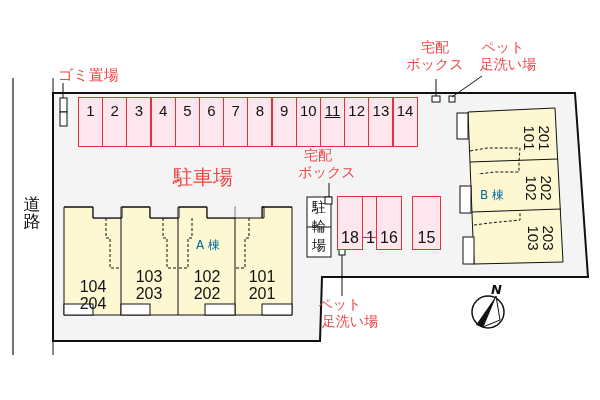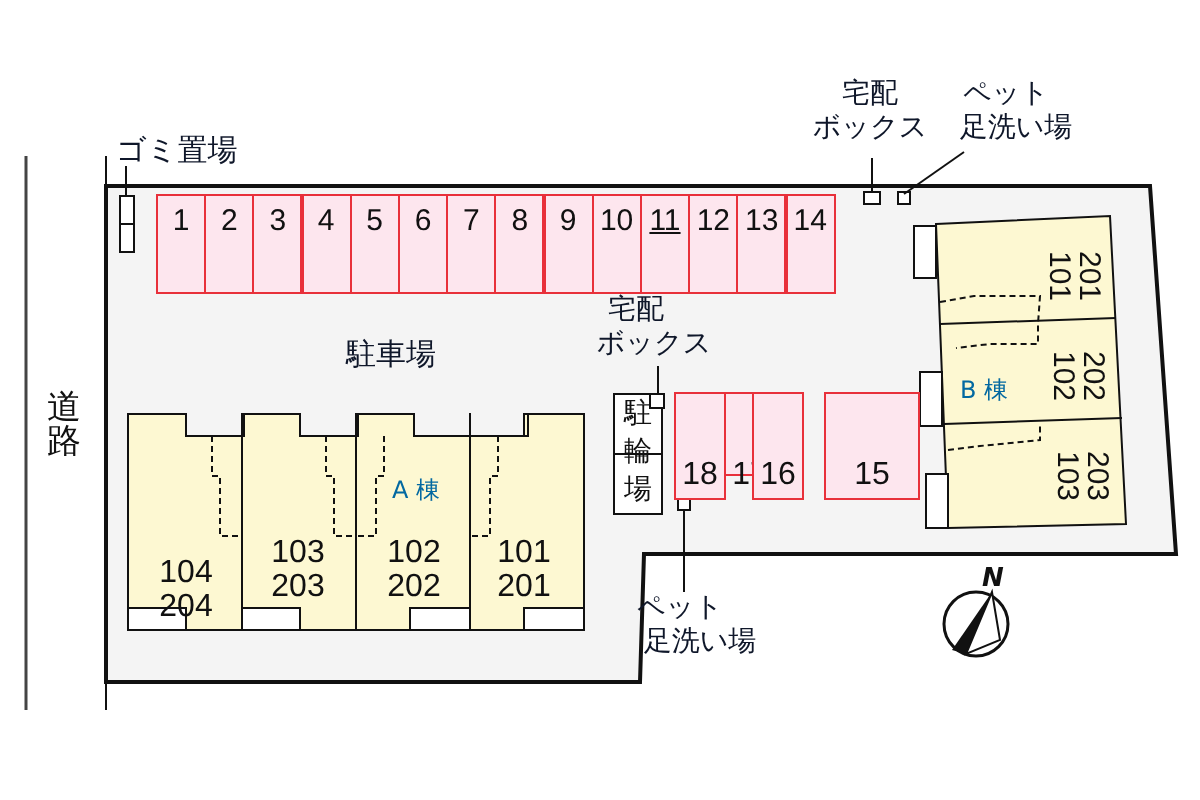--- a/index.html
+++ b/index.html
@@ -1,20 +1,20 @@
 <!DOCTYPE html>
 <html><head>
 <meta charset="utf-8">
 <style>
   html, body { margin:0; padding:0; background:#ffffff; }
   body { width:600px; height:400px; position:relative; overflow:hidden;
          font-family:"DejaVu Sans", "Liberation Sans", sans-serif; color:#111; }
   .abs { position:absolute; }
   svg { position:absolute; left:0; top:0; }
-  .lbl { position:absolute; font-size:14px; line-height:16px; white-space:nowrap; color:#0f172a; }
+  .lbl { position:absolute; font-size:14px; line-height:16px; white-space:nowrap; color:#ef4444; }
   .lbl.c { text-align:center; }
   .vtext { position:absolute; font-size:17px; line-height:17px; width:18px; text-align:center; }
   .stall { position:absolute; box-sizing:border-box; border:1px solid #e8303a; background:#fde6ee;
            font-family:"Liberation Sans", sans-serif; font-size:15px; text-align:center; color:#111; }
   .stall.top { padding-top:4px; }
   .stall.bot { padding-top:36px; font-size:16px; }
   .unit-lbl { position:absolute; font-family:"Liberation Sans", sans-serif; font-size:16px; line-height:17px; text-align:center; color:#111; }
   .bunit-lbl { position:absolute; font-family:"Liberation Sans", sans-serif; font-size:15px; line-height:15px;
                transform:rotate(90deg); transform-origin:center; text-align:center; white-space:nowrap; color:#111; }
   .bldg-name { position:absolute; font-size:12px; color:#0369a1; }
@@ -86,21 +86,21 @@
 
   <g>
     <circle cx="488" cy="312" r="16" fill="#fff" stroke="#111" stroke-width="1.5"></circle>
     <polygon points="496,296 476,325 483,327" fill="#111"></polygon>
     <polygon points="496,296 483,327 500,320" fill="#fff" stroke="#111" stroke-width="1"></polygon>
   </g>
 </svg>
 
 <div class="vtext" style="left:23px; top:196px;">道路</div>
 <div class="lbl" style="left:58px; top:67px; font-size:15px;">ゴミ置場</div>
-<div class="lbl" style="left:173px; top:169px; font-size:15px;">駐車場</div>
+<div class="lbl" style="left:173px; top:169px; font-size:20px;">駐車場</div>
 
 <div class="lbl c" style="left:390px; top:39px; width:90px;">宅配</div>
 <div class="lbl c" style="left:385px; top:56px; width:100px;">ボックス</div>
 <div class="lbl c" style="left:468px; top:39px; width:70px;">ペット</div>
 <div class="lbl c" style="left:468px; top:56px; width:80px;">足洗い場</div>
 
 <div class="lbl c" style="left:288px; top:147px; width:60px;">宅配</div>
 <div class="lbl c" style="left:282px; top:164px; width:90px;">ボックス</div>
 
 <div class="lbl c" style="left:305px; top:296px; width:70px;">ペット</div>
@@ -126,21 +126,21 @@
     <div class="stall top" style="left: 320px; top: 97px; width: 25px; height: 50px; text-decoration: underline;">11</div>
     <div class="stall top" style="left: 344.2px; top: 97px; width: 25px; height: 50px;">12</div>
     <div class="stall top" style="left: 368.4px; top: 97px; width: 25px; height: 50px;">13</div>
     <div class="stall top" style="left: 392.6px; top: 97px; width: 25px; height: 50px;">14</div>
   </div>
 
 <div id="bot-stalls">
     <div class="stall bot" style="left: 337px; top: 196px; width: 26px; height: 54px; padding-top: 32px;">18</div>
     <div class="stall bot" style="left: 362px; top: 196px; width: 26px; height: 42px; padding-top: 32px;">17</div>
     <div class="stall bot" style="left: 376px; top: 196px; width: 26px; height: 54px; padding-top: 32px;">16</div>
-    <div class="stall bot" style="left: 412px; top: 196px; width: 48px; height: 54px; padding-top: 32px;">15</div>
+    <div class="stall bot" style="left: 412px; top: 196px; width: 29px; height: 54px; padding-top: 32px;">15</div>
   </div>
 
 <div class="bldg-name" style="left:196px; top:237px;">A 棟</div>
 <div class="unit-lbl" style="left:72px; top:278px; width:42px;">
     <div>104</div>
     <div>204</div>
   </div>
 <div class="unit-lbl" style="left:128px; top:268px; width:42px;">
     <div>103</div>
     <div>203</div>

